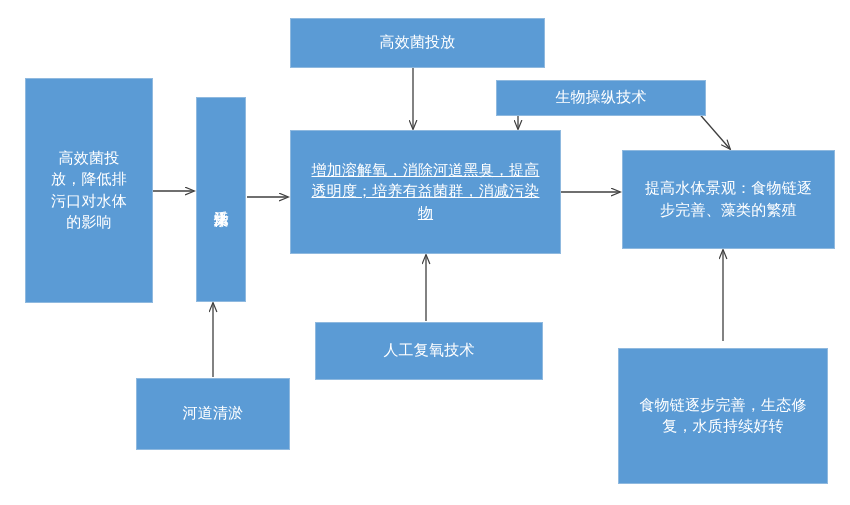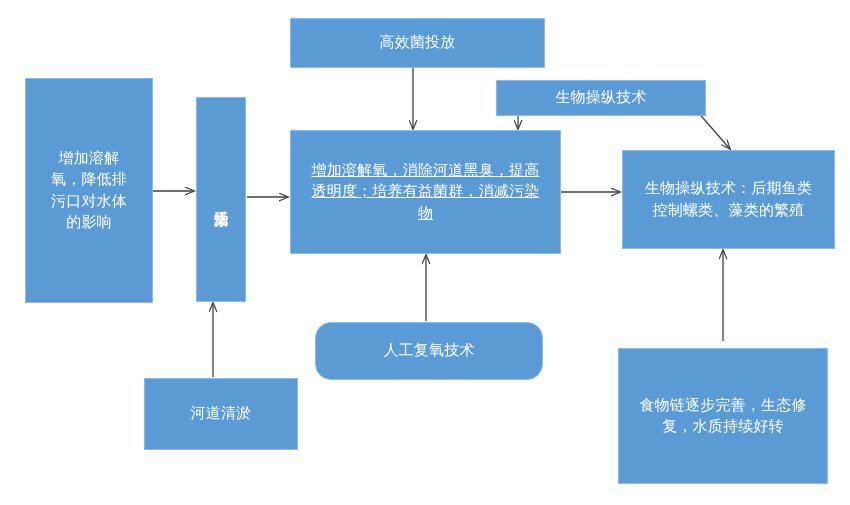--- a/index.html
+++ b/index.html
@@ -82,48 +82,48 @@
     <line x1="561" y1="192" x2="620" y2="192" stroke="#3F3F3F" stroke-width="1.3" marker-end="url(#arrowhead)"></line>
 
     <line x1="213" y1="377" x2="213" y2="303" stroke="#3F3F3F" stroke-width="1.3" marker-end="url(#arrowhead)"></line>
 
     <line x1="426" y1="321" x2="426" y2="255" stroke="#3F3F3F" stroke-width="1.3" marker-end="url(#arrowhead)"></line>
 
     <line x1="723" y1="341" x2="723" y2="250" stroke="#3F3F3F" stroke-width="1.3" marker-end="url(#arrowhead)"></line>
   </svg>
 
   <div class="node" style="left:25px; top:78px; width:128px; height:225px;">
-    <span class="label">增加溶解氧，降低排污口对水体的影响</span>
+    <span class="label">高效菌投放，降低排污口对水体的影响</span>
   </div>
 
   <div class="node vertical" style="left:196px; top:97px; width:50px; height:205px;">
     <span class="label">受污染水体</span>
   </div>
 
   <div class="node" style="left:290px; top:18px; width:255px; height:50px;">
     <span class="label">高效菌投放</span>
   </div>
 
   <div class="node" style="left:473px; top:80px; width:210px; height:36px;margin-left:23px;">
     <span class="label">生物操纵技术</span>
   </div>
 
   <div class="node" style="left:290px; top:130px; width:271px; height:124px;text-decoration:underline;">
     <span class="label">增加溶解氧，消除河道黑臭，提高透明度；培养有益菌群，消减污染物</span>
   </div>
 
   <div class="node" style="left:622px; top:150px; width:213px; height:99px;">
-    <span class="label">生物操纵技术：后期鱼类控制螺类、藻类的繁殖</span>
+    <span class="label">提高水体景观：食物链逐步完善、藻类的繁殖</span>
   </div>
 
-  <div class="node" style="left:136px; top:378px; width:154px; height:72px;margin-left:8px;">
+  <div class="node" style="left:136px; top:378px; width:154px; height:72px;">
     <span class="label">河道清淤</span>
   </div>
 
-  <div class="node" style="left:315px; top:322px; width:228px; height:58px;border-radius:16px;">
+  <div class="node" style="left:315px; top:322px; width:228px; height:58px;">
     <span class="label">人工复氧技术</span>
   </div>
 
   <div class="node" style="left:618px; top:348px; width:210px; height:136px;">
     <span class="label">食物链逐步完善，生态修复，水质持续好转</span>
   </div>
 
 </div>
 
 </body></html>

